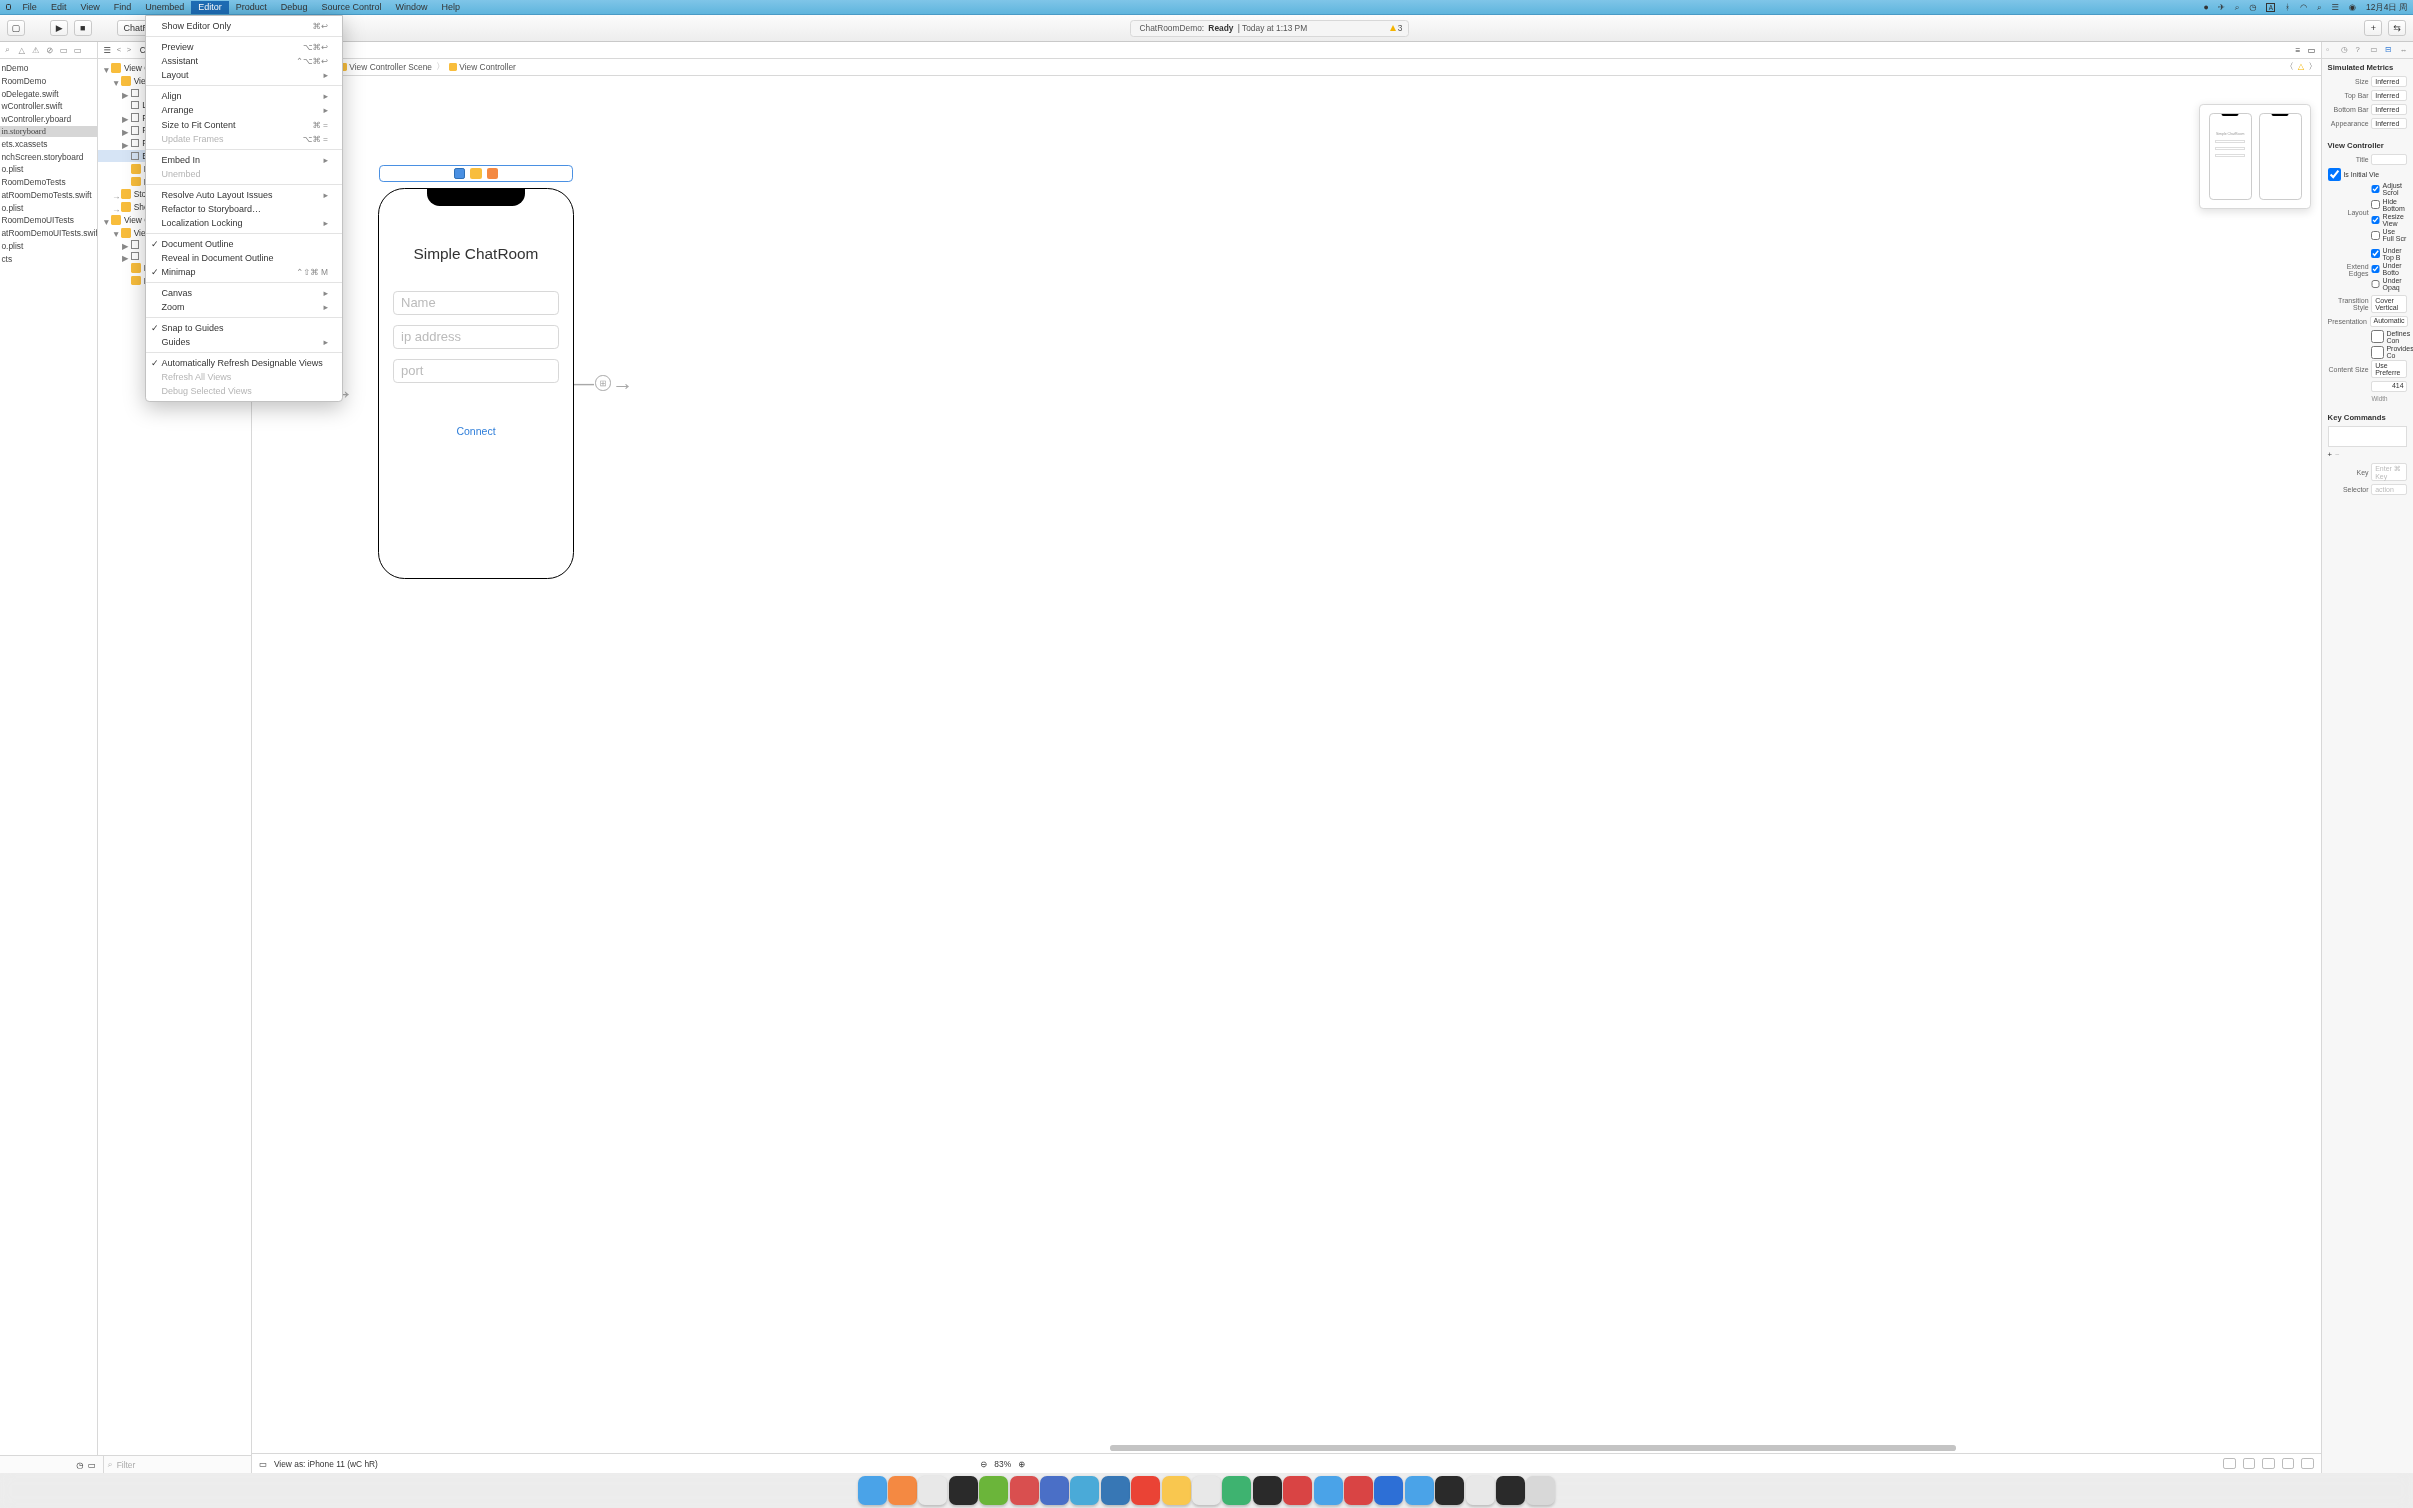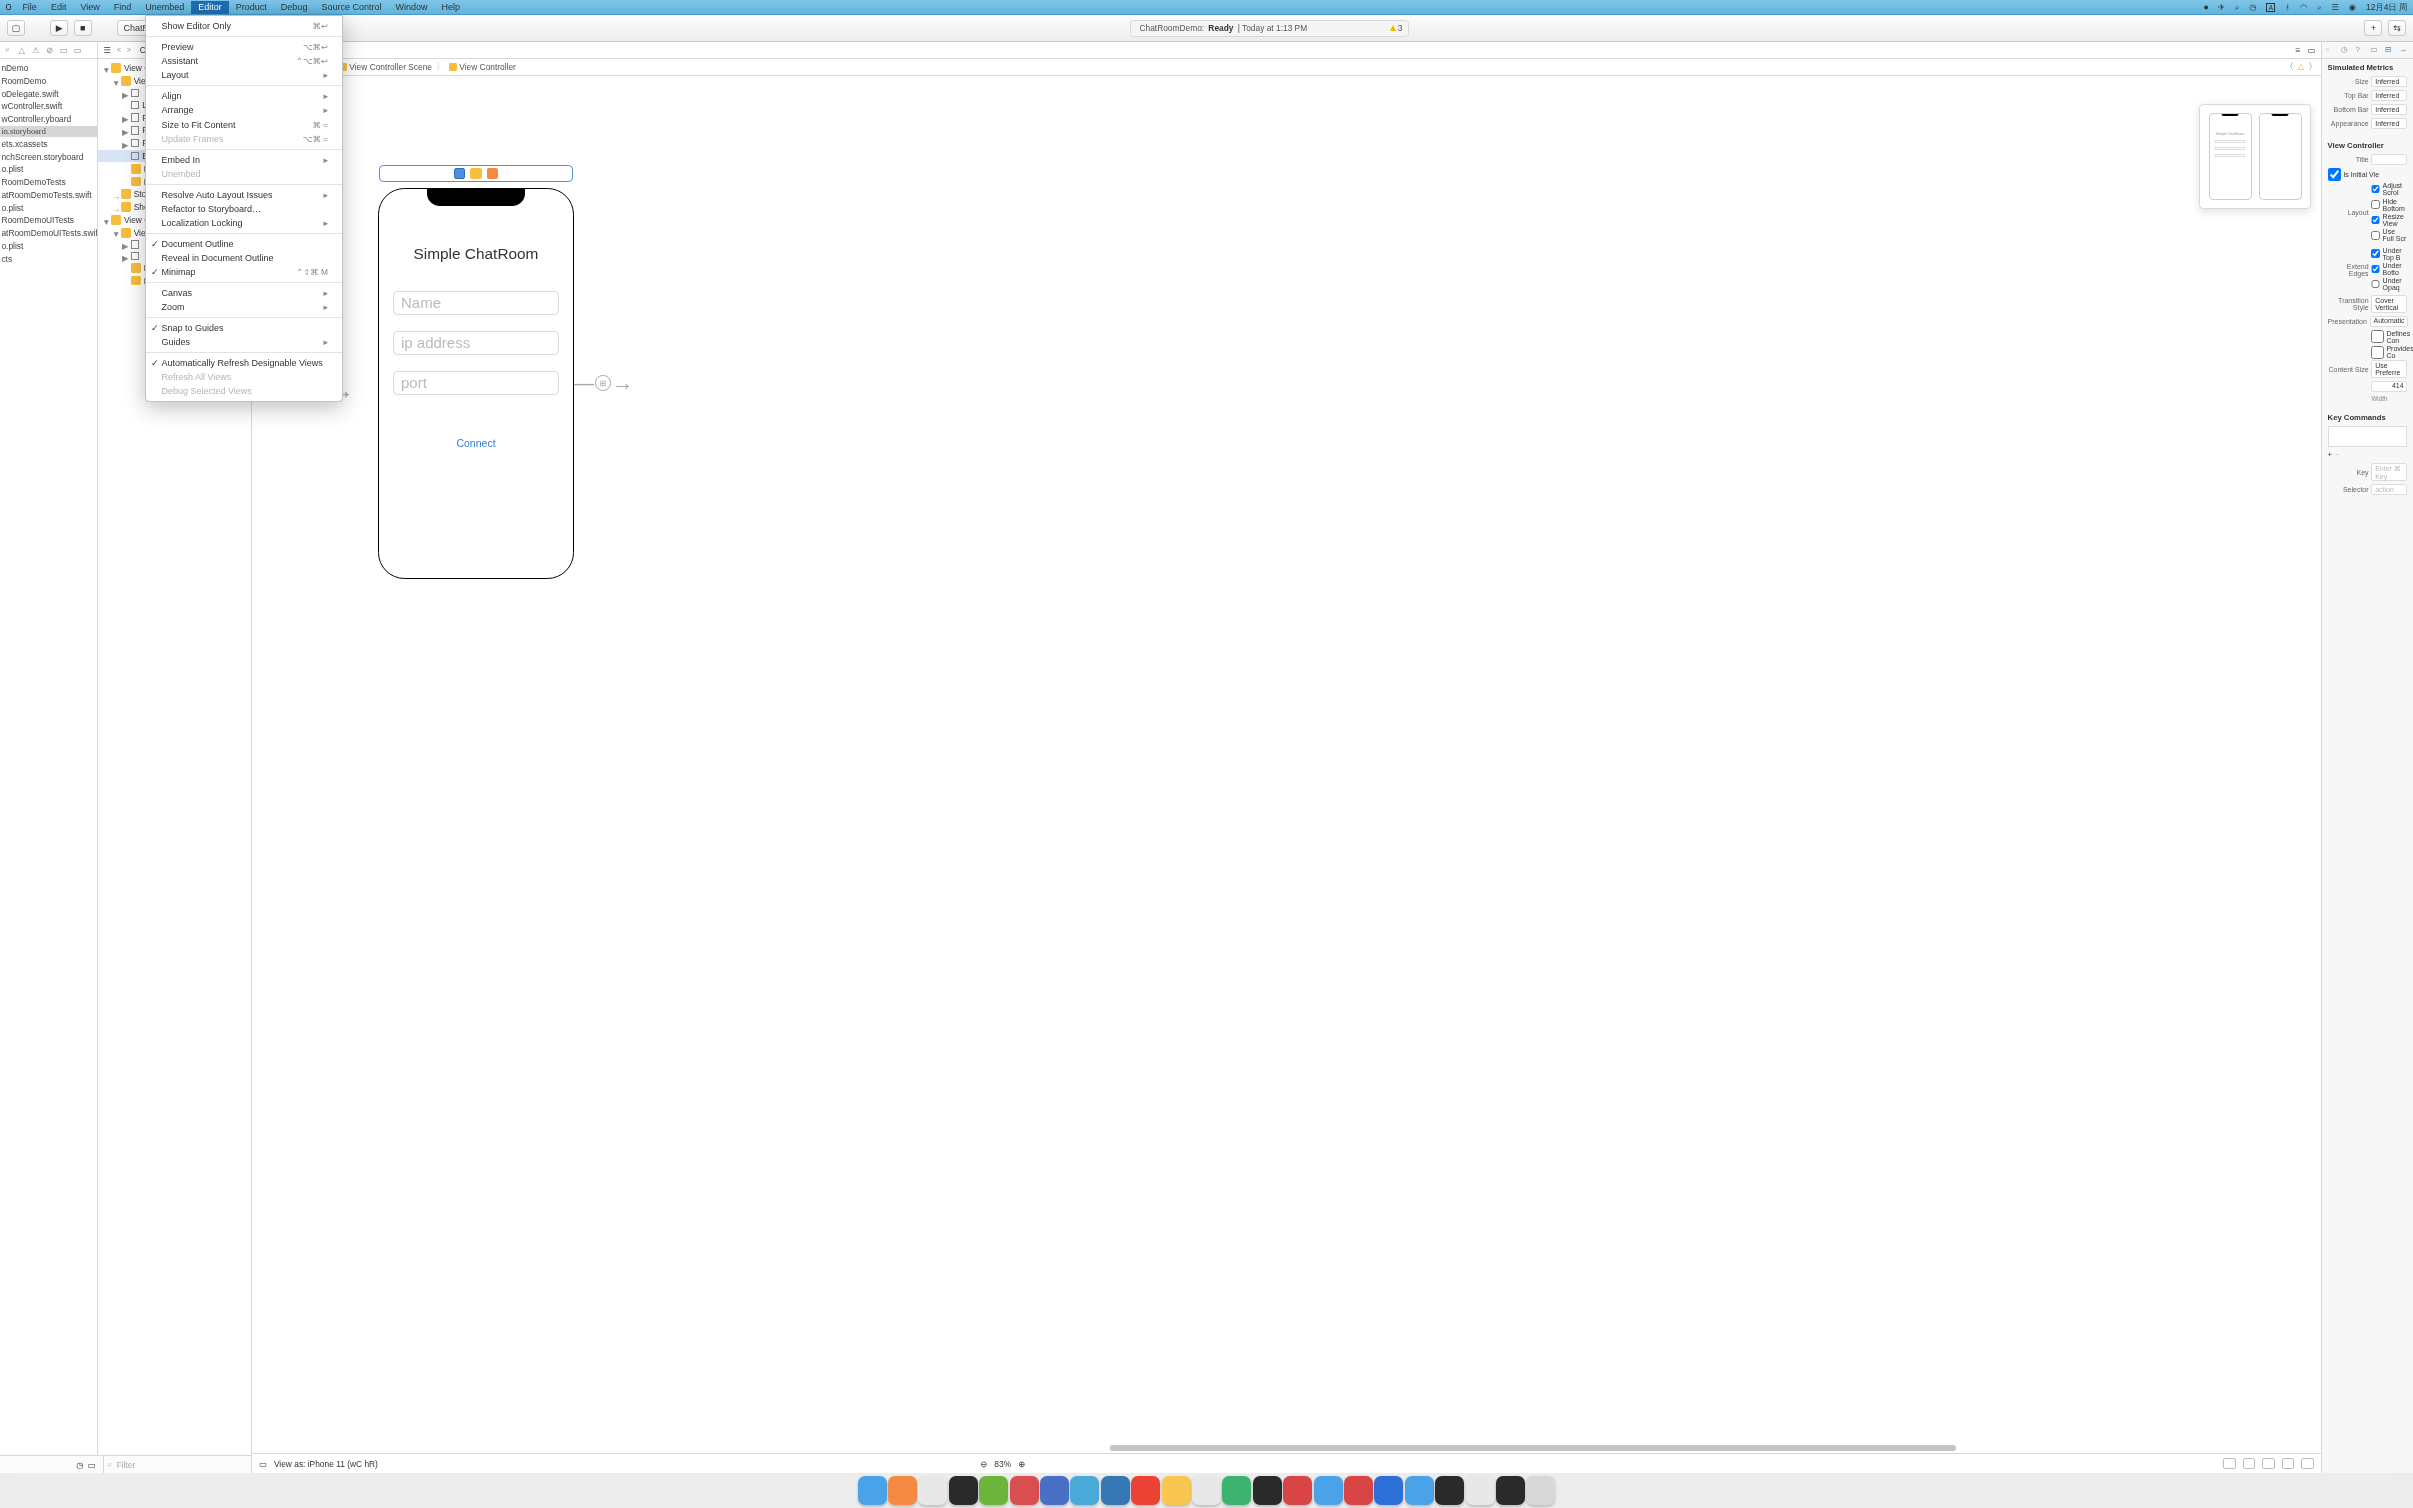--- a/index.html
+++ b/index.html
@@ -58,21 +58,21 @@
 .canvas { flex: 1; background: #fff; position: relative; overflow: hidden; }
 
 
 .device { position: absolute; width: 196px; height: 391px; background: #fff; border: 1.4px solid #000; border-radius: 26.5px; }
 .notch { position: absolute; top: -1.4px; left: 50%; transform: translateX(-50%); width: 98px; height: 18px; background: #000; border-radius: 0 0 12.6px 12.6px; }
 .scene-bar { position: absolute; top: -24px; left: 0; right: 0; height: 17px; background: #fff; border: 1.4px solid #4a90e2; border-radius: 4.2px; display: flex; align-items: center; justify-content: center; gap: 5.6px; }
 .scene-bar.plain { border: 0.7px solid #d8d8d8; }
 .scene-ico { width: 11.2px; height: 11.2px; border-radius: 2.1px; }
 .device-content { padding: 56px 14px 14px; text-align: center; }
 .device-title { font-size: 15.4px; font-weight: 500; margin-bottom: 28px; }
-.device-field { width: 100%; height: 24px; border: 0.7px solid #d8d8d8; border-radius: 4.2px; margin-bottom: 16px; padding: 0 7px; font-size: 15px; color: #bbb; display: flex; align-items: center; text-align: left; }
+.device-field { width: 100%; height: 24px; border: 0.7px solid #d8d8d8; border-radius: 4.2px; margin-bottom: 10px; padding: 0 7px; font-size: 13px; color: #bbb; display: flex; align-items: center; text-align: left; }
 .device-btn { color: #2d7dd9; font-size: 10.5px; margin-top: 42px; }
 .segue-arrow { position: absolute; color: #a8a8a8; }
 
 
 .minimap { position: absolute; right: 9.8px; top: 28px; width: 112px; height: 105px; background: #fff; border: 0.7px solid #d8d8d8; border-radius: 4.2px; box-shadow: 0 2.1px 8.4px rgba(0,0,0,0.12); display: flex; gap: 7px; padding: 8.4px; }
 .minimap .mini-dev { flex: 1; border: 0.7px solid #ccc; border-radius: 4.2px; position: relative; background: #fff; }
 .minimap .mini-dev::before { content: ''; position: absolute; top: -0.7px; left: 50%; transform: translateX(-50%); width: 17px; height: 2.8px; background: #000; border-radius: 0 0 2.1px 2.1px; }
 
 
 .canvas-bottom { height: 19.6px; border-top: 0.7px solid #d8d8d8; display: flex; align-items: center; padding: 0 7px; gap: 7px; font-size: 8.4px; }

